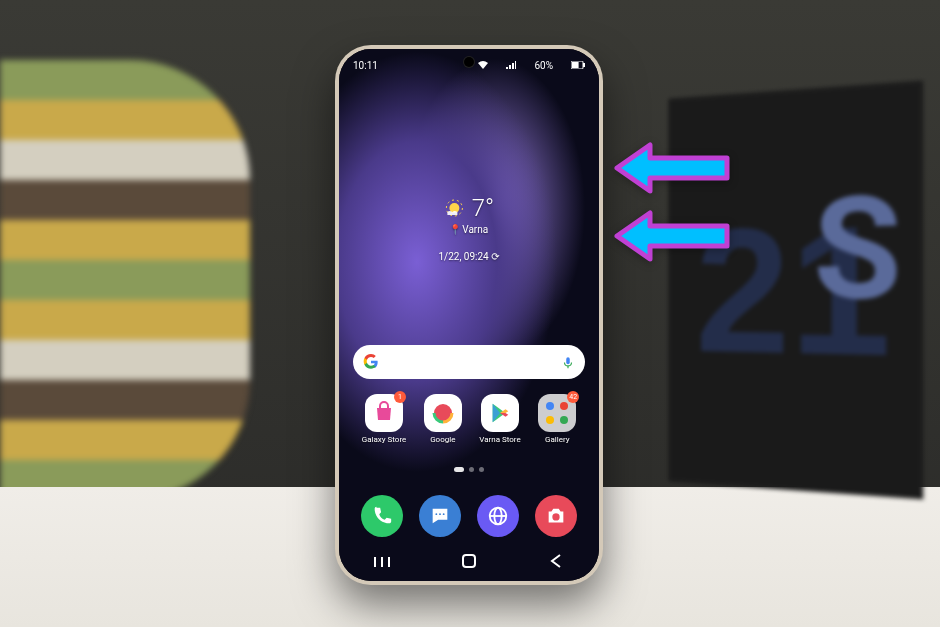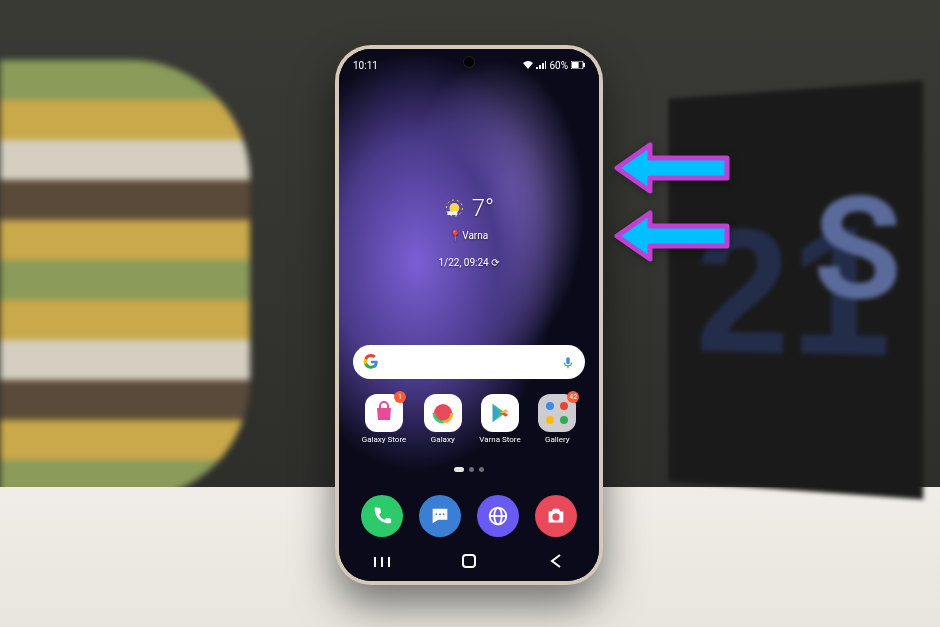--- a/index.html
+++ b/index.html
@@ -110,21 +110,21 @@
       justify-content: space-between;
       align-items: center;
       padding: 16px 14px;
       color: #fff;
       font-size: 10px;
       z-index: 10;
     }
     .status-right {
       display: flex;
       align-items: center;
-      gap: 3px;
+      gap: 18px;
     }
     .camera-punch {
       position: absolute;
       top: 8px;
       left: 50%;
       transform: translateX(-50%);
       width: 10px;
       height: 10px;
       background: #000;
       border-radius: 50%;
@@ -145,21 +145,21 @@
     .weather-temp {
       display: flex;
       align-items: center;
       justify-content: center;
       gap: 6px;
       font-size: 24px;
       font-weight: 300;
     }
     .weather-location {
       font-size: 10px;
-      margin-top: 8px;
+      margin-top: 2px;
     }
     .weather-date {
       font-size: 10px;
       margin-top: 16px;
     }
     
     .search-bar {
       position: absolute;
       top: 296px;
       left: 14px;
@@ -400,21 +400,21 @@
           <span class="app-label">Galaxy Store</span>
         </div>
         <div class="app">
           <div class="app-icon" style="background:#fff">
             <svg width="24" height="24" viewBox="0 0 24 24">
                 <circle cx="12" cy="12" r="9" fill="#e84a5a"></circle>
                 <circle cx="12" cy="12" r="9" fill="none" stroke="#ffb33a" stroke-width="3" stroke-dasharray="14 43"></circle>
                 <circle cx="12" cy="12" r="9" fill="none" stroke="#3ac97a" stroke-width="3" stroke-dasharray="14 43" stroke-dashoffset="-14"></circle>
               </svg>
           </div>
-          <span class="app-label">Galaxy</span>
+          <span class="app-label">Google</span>
         </div>
         <div class="app">
           <div class="app-icon" style="background:#fff">
             <svg width="22" height="22" viewBox="0 0 24 24">
                 <path d="M4 2l14 10L4 22z" fill="#3ac97a"></path>
                 <path d="M4 2l8 10-8 10z" fill="#3a9fd4"></path>
                 <path d="M12 12l6-4 3 2-3 2z" fill="#ffb33a"></path>
                 <path d="M12 12l6 4 3-2-3-2z" fill="#e84a5a"></path>
               </svg>
           </div>

